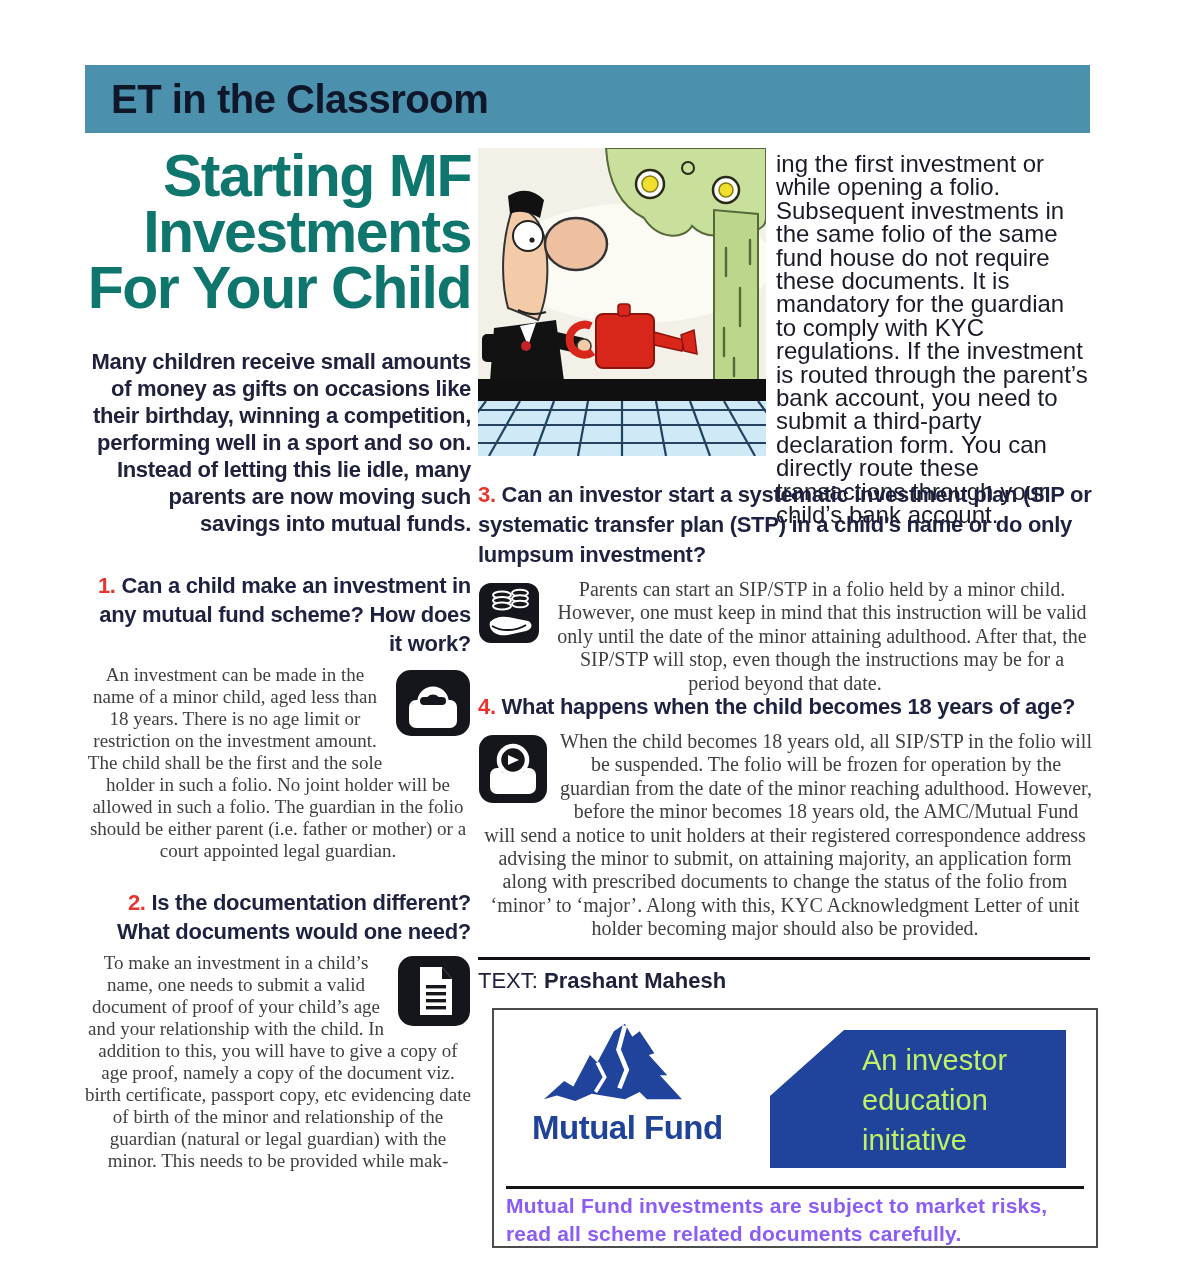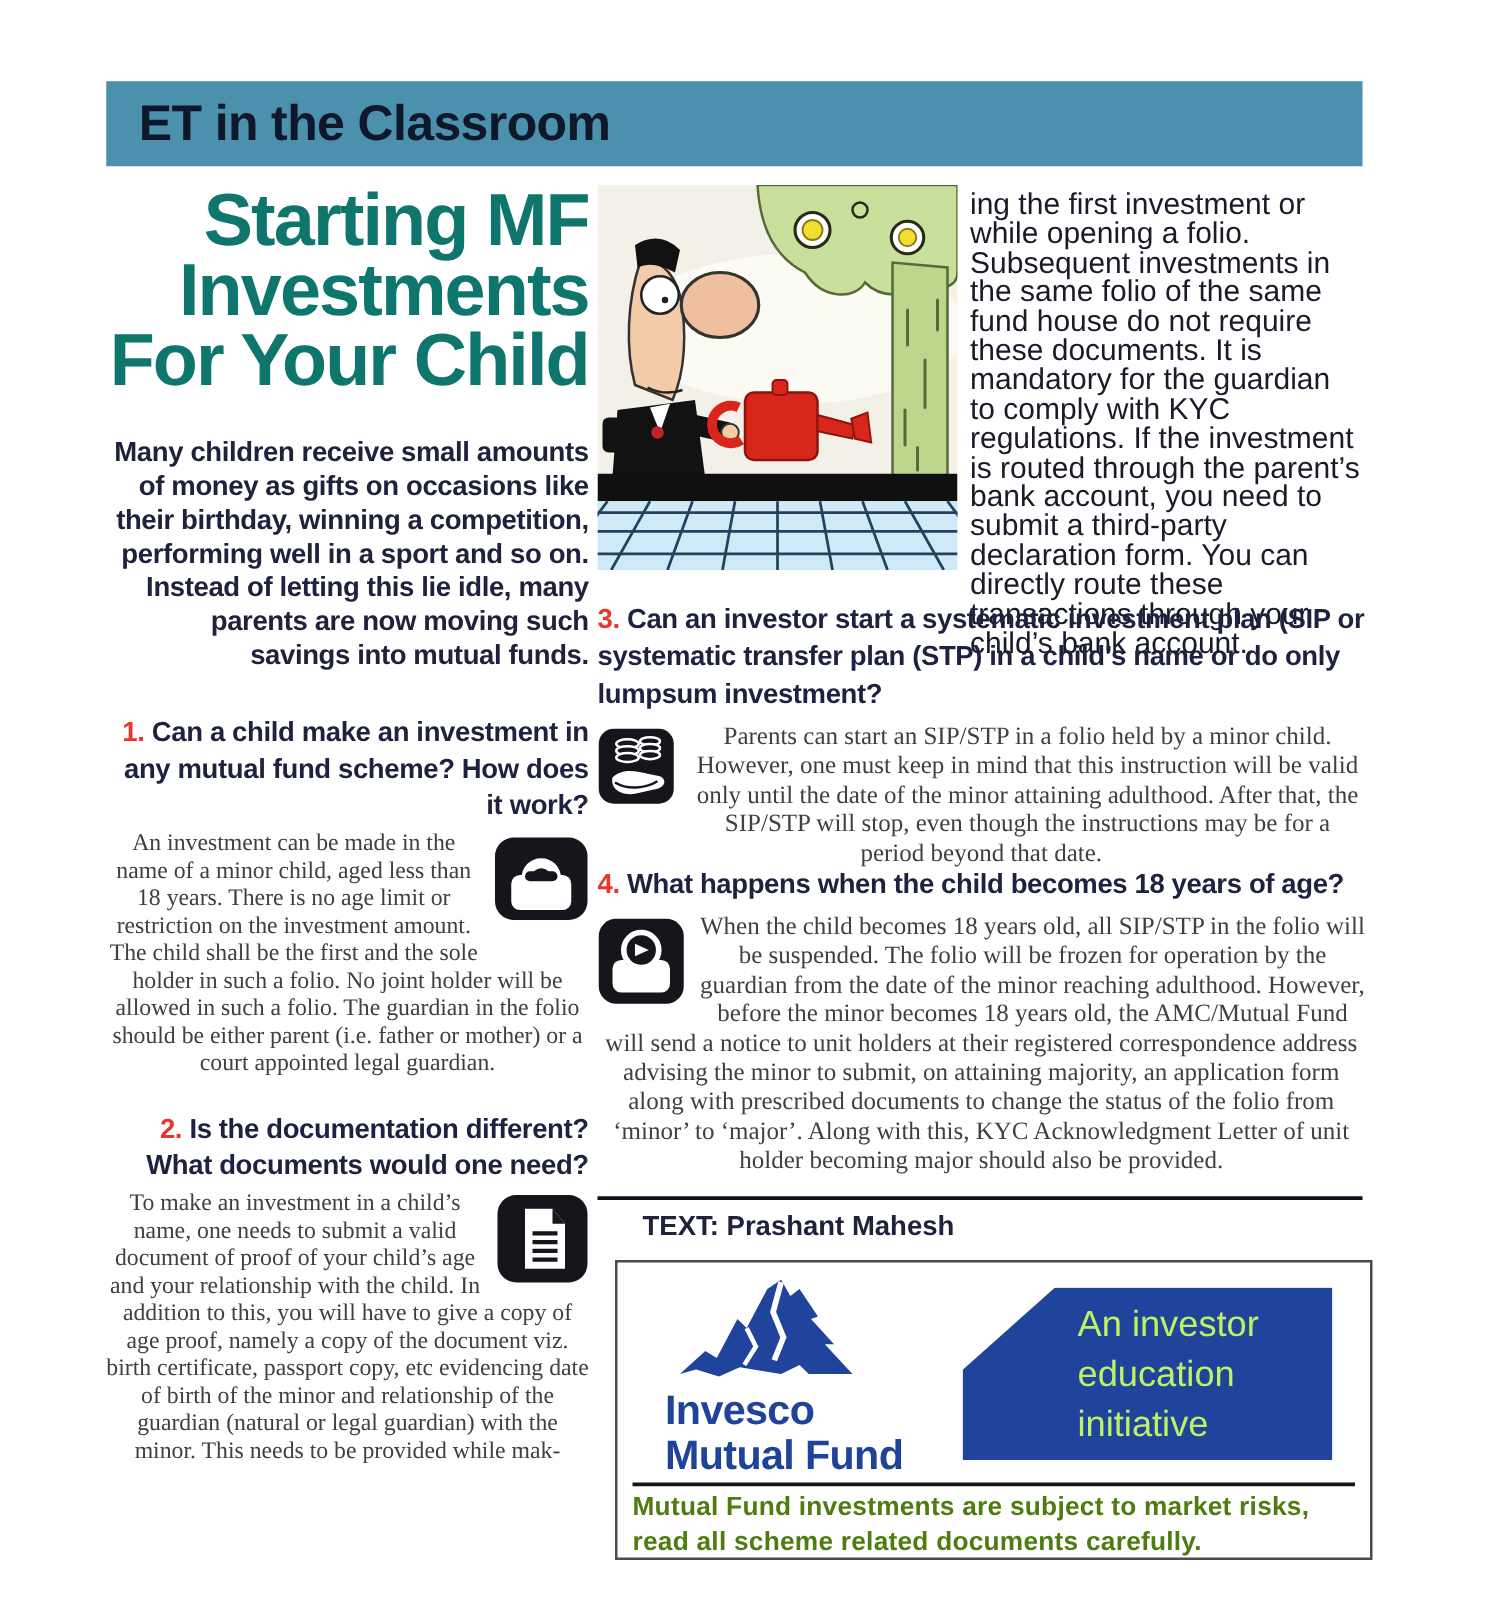--- a/index.html
+++ b/index.html
@@ -36,35 +36,35 @@
 
   
   .qa-wide{position:absolute;left:478px;width:614px;text-align:left;}
   .qa-wide .qhead{font-size:22px;line-height:30px;}
   .qa-wide .qbody{font-size:20px;line-height:23.4px;margin-top:8px;}
   .q3{top:480px;}
   .q4{top:692px;}
 
   .rule{position:absolute;left:478px;top:957px;width:612px;height:3px;background:#101018;}
   .byline{position:absolute;left:478px;top:968px;margin:0;font-size:22px;font-weight:700;color:#20223d;}
-  .byline .lbl{font-weight:700;margin-left:36px;}
+  .byline .lbl{font-weight:400;}
 
   
   .ad{position:absolute;left:492px;top:1008px;width:606px;height:240px;border:2px solid #4c4c4c;
       box-sizing:border-box;background:#fff;}
   .ad-logo{position:absolute;left:40px;top:12px;}
   .brand{position:absolute;left:38px;top:100px;color:#1f4399;font-size:33px;font-weight:800;line-height:36px;letter-spacing:-.5px;text-align:left;}
   .brand span{display:block;}
   .banner{position:absolute;left:276px;top:20px;width:296px;height:138px;background:#20439c;
           clip-path:polygon(74px 0,100% 0,100% 100%,0 100%,0 66px);
           color:#bef264;font-size:29px;line-height:40px;font-weight:500;box-sizing:border-box;
           padding:10px 0 0 92px;text-align:left;}
   .ad-rule{position:absolute;left:12px;top:176px;width:578px;height:3px;background:#141414;}
   .disclaimer{position:absolute;left:12px;top:182px;width:582px;margin:0;font-size:21px;line-height:28px;
-              font-weight:700;color:#4d7c0f;letter-spacing:.2px;text-align:left;}
+              font-weight:700;color:#8b5cf6;letter-spacing:.2px;text-align:left;}
 </style>
 </head>
 <body>
 
 <div class="page">
 
   <div class="header-bar">
     <span>ET in the Classroom</span>
   </div>
 
@@ -196,21 +196,20 @@
   <div class="rule"></div>
   <p class="byline"><span class="lbl">TEXT:</span> <span>Prashant Mahesh</span></p>
 
   <div class="ad">
     <svg class="ad-logo" width="180" height="92" viewBox="0 0 190 100">
       <polygon points="8,84 30,64 40,70 58,36 66,44 84,10 96,2 104,16 112,10 128,34 122,36 142,58 134,58 158,84 120,84 112,76 96,84 60,78 42,86 22,80" fill="#20439c"></polygon>
       <path d="M96,4 L89,30 L98,52 L90,72" stroke="#fff" stroke-width="5" fill="none"></path>
       <path d="M66,44 L74,60 L64,76" stroke="#fff" stroke-width="4" fill="none"></path>
     </svg>
     <div class="brand">
-      <span>Invesco</span>
       <span>Mutual Fund</span>
     </div>
     <div class="banner">
       <div>An investor</div>
       <div>education</div>
       <div>initiative</div>
     </div>
     <div class="ad-rule"></div>
     <p class="disclaimer">Mutual Fund investments are subject to market risks, read all scheme related documents carefully.</p>
   </div>

